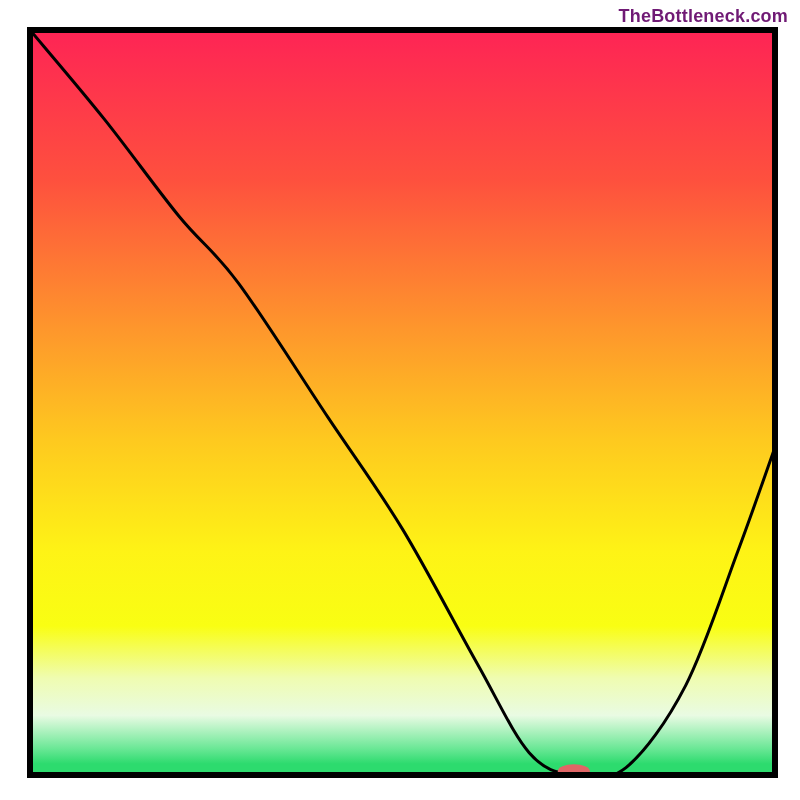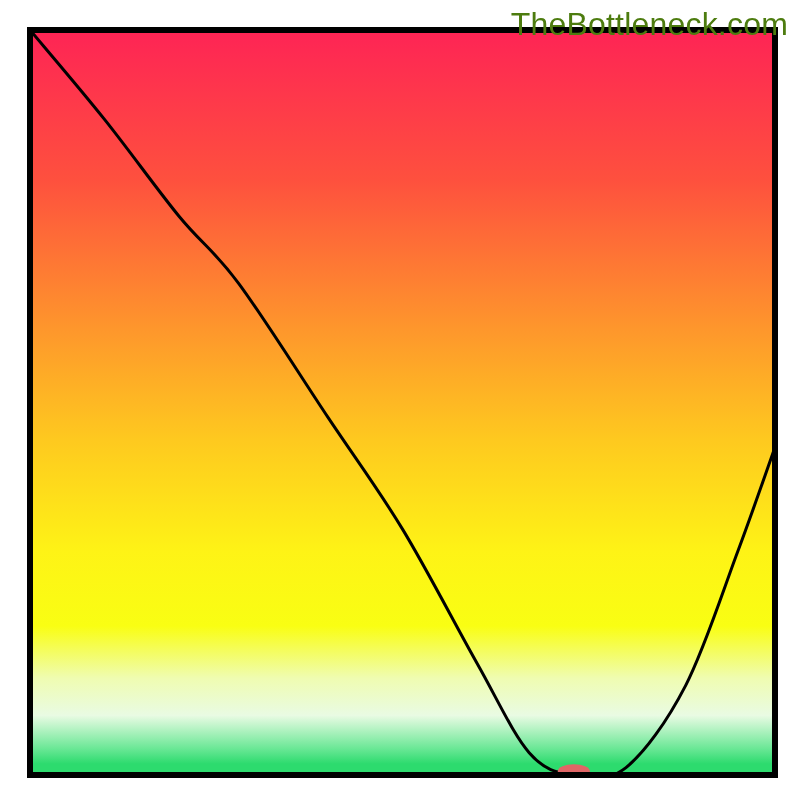--- a/index.html
+++ b/index.html
@@ -12,23 +12,23 @@
   }
   .stage {
     position: relative;
     width: 800px;
     height: 800px;
   }
   .watermark {
     position: absolute;
     top: 6px;
     right: 12px;
-    font-size: 32px;
-    font-weight: 400;
-    color: #4d7c0f;
+    font-size: 18px;
+    font-weight: 700;
+    color: #701a75;
     letter-spacing: 0.2px;
     z-index: 3;
   }
   svg.plot {
     position: absolute;
     top: 0;
     left: 0;
     width: 800px;
     height: 800px;
   }

